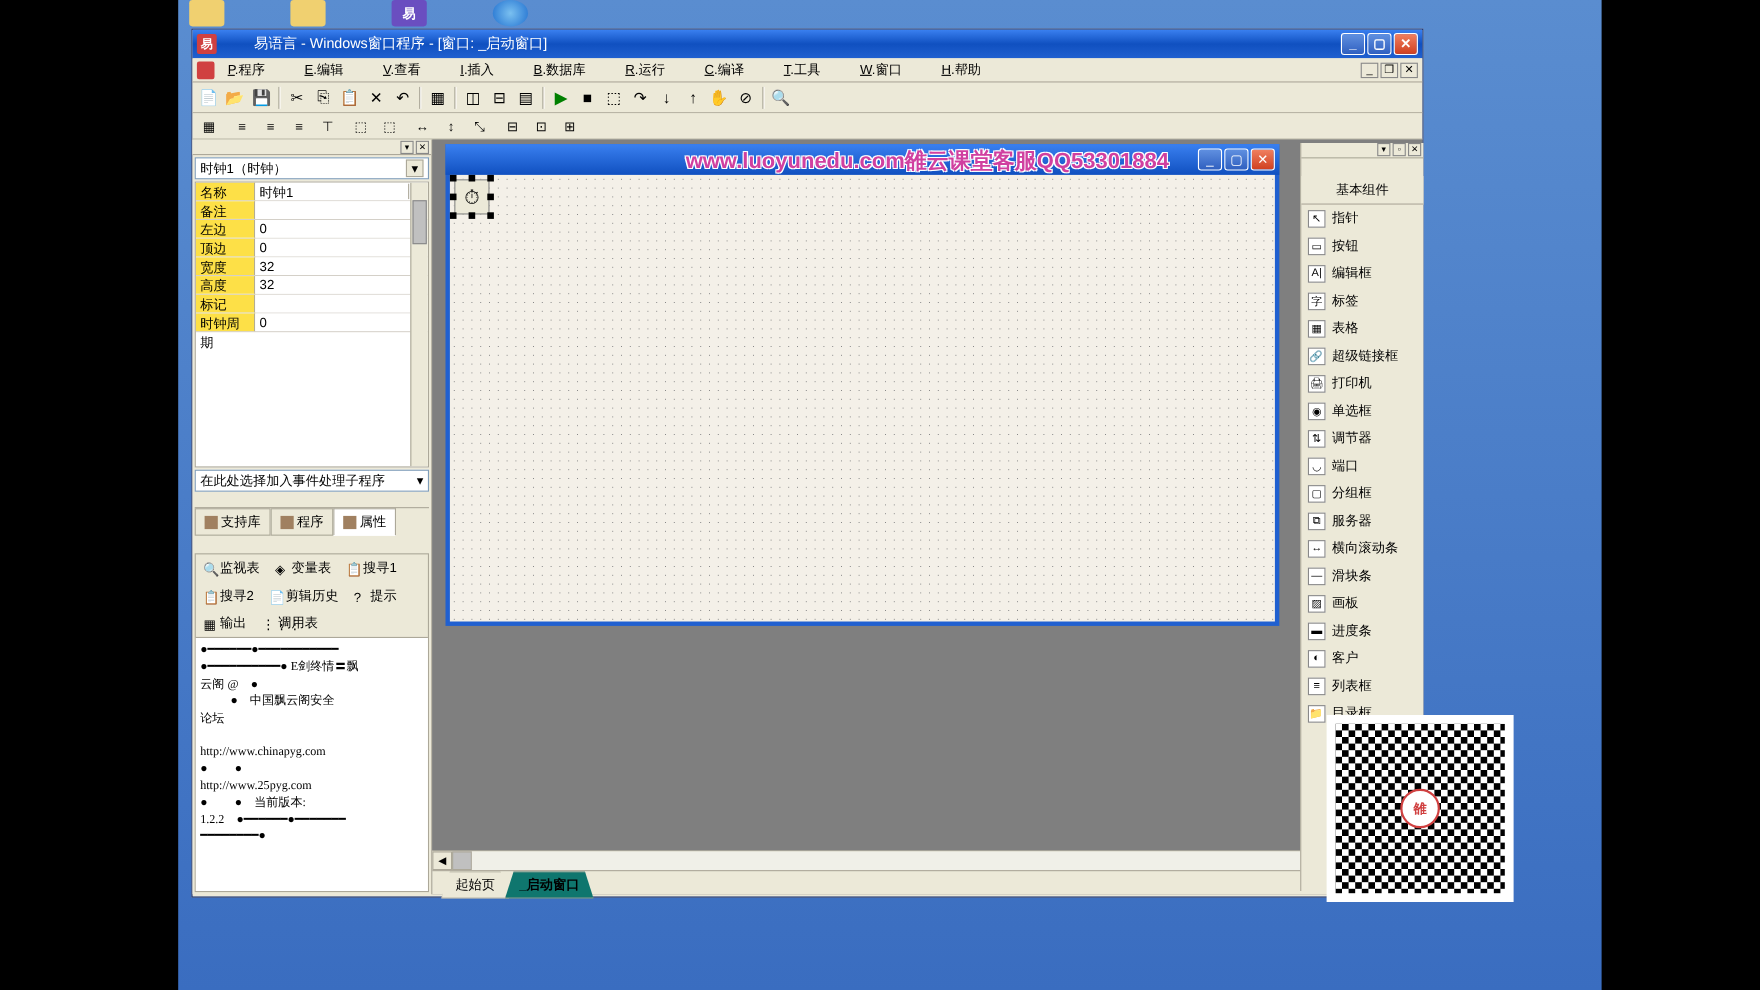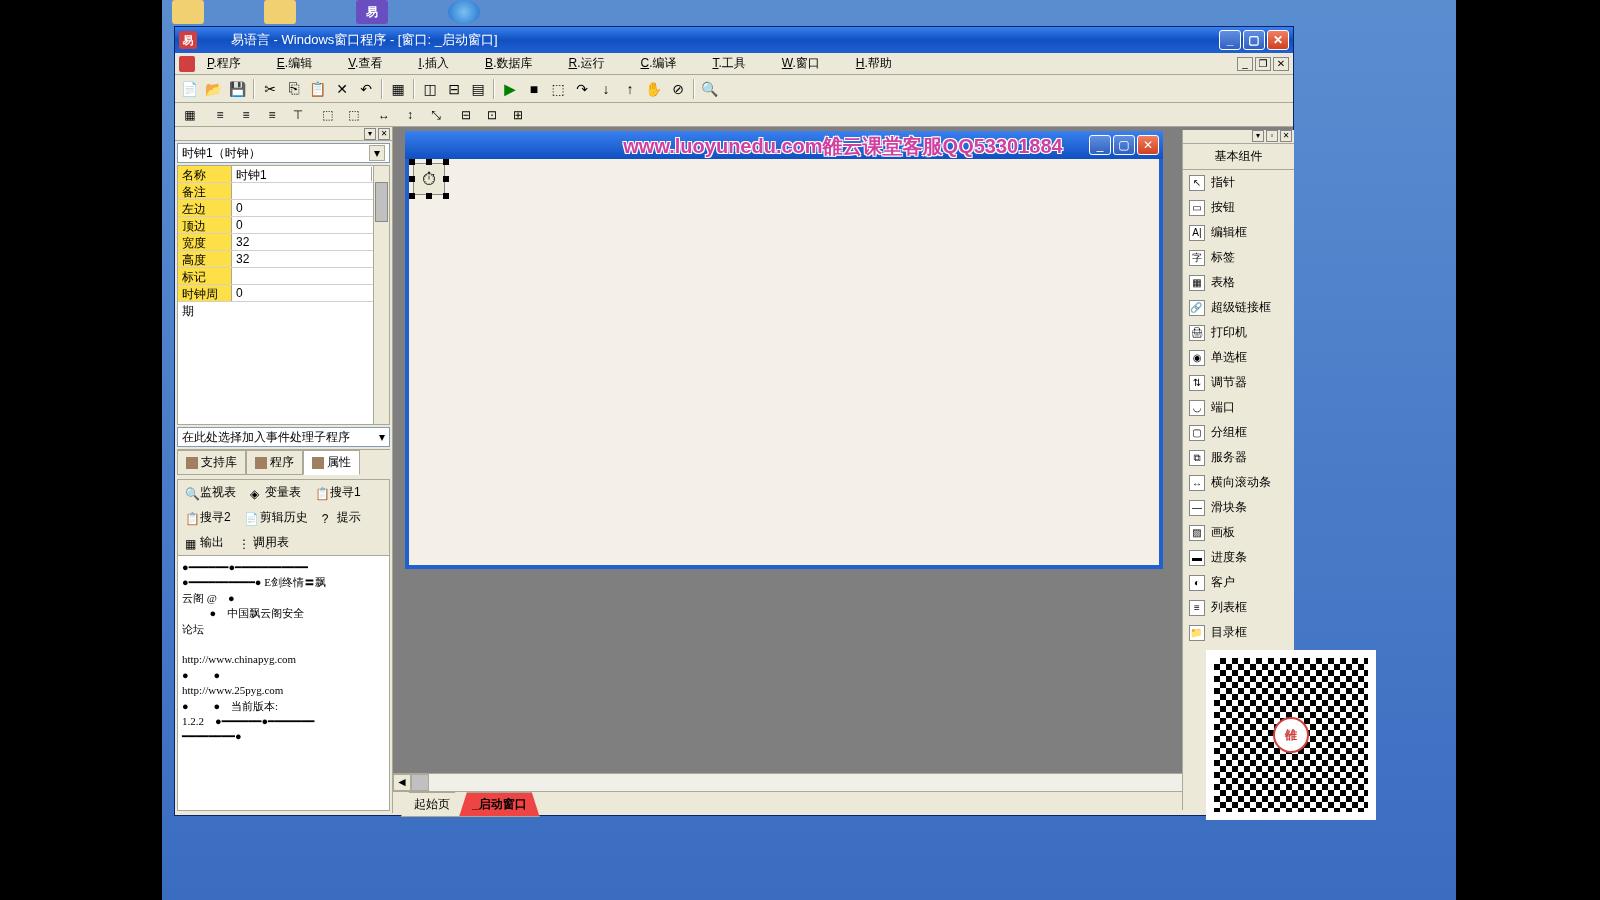--- a/index.html
+++ b/index.html
@@ -36,21 +36,21 @@
 .prop-selector { height: 20px; border: 1px solid #7f9db9; background: #fff; margin: 2px; display: flex; align-items: center; padding: 0 4px; }
 .prop-selector .dd-btn { width: 16px; height: 16px; background: #ece9d8; border: 1px solid #aca899; margin-left: auto; text-align: center; cursor: pointer; }
 .prop-grid { flex: 0 0 260px; border: 1px solid #aca899; margin: 0 2px; overflow: hidden; background: #fff; position: relative; }
 .prop-row { display: flex; height: 17px; border-bottom: 1px solid #d4d0c8; }
 .prop-row .prop-name { width: 54px; background: #fde047; border-right: 1px solid #aca899; padding: 1px 4px; }
 .prop-row .prop-val { flex: 1; padding: 1px 4px; background: #fff; display: flex; }
 .prop-row .prop-val .dd { width: 14px; border-left: 1px solid #aca899; margin-left: auto; text-align: center; cursor: pointer; }
 .prop-scroll { position: absolute; right: 0; top: 0; bottom: 0; width: 16px; background: #ece9d8; border-left: 1px solid #aca899; }
 .prop-scroll .thumb { background: #c0c0c0; border: 1px solid #888; height: 40px; margin: 16px 1px 0; }
 .event-selector { height: 20px; border: 1px solid #7f9db9; background: #fff; margin: 2px; display: flex; align-items: center; padding: 0 4px; }
-.tab-strip { display: flex; margin: 0 2px; border-top: 1px solid #aca899; }
+.tab-strip { display: flex; margin: 12px 2px; border-top: 1px solid #aca899; }
 .tab-strip .tab { padding: 3px 8px; background: #ece9d8; border: 1px solid #aca899; cursor: pointer; display: flex; align-items: center; gap: 3px; font-size: 12px; }
 .tab-strip .tab.active { background: #fff; border-bottom-color: #fff; }
 .tab-strip .tab .ico { width: 12px; height: 12px; background: #a08060; }
 .lower-panel { flex: 1; margin: 4px 2px 2px; border: 1px solid #aca899; background: #ece9d8; display: flex; flex-direction: column; }
 .lower-tabs { display: flex; flex-wrap: wrap; border-bottom: 1px solid #aca899; }
 .lower-tabs .ltab { padding: 3px 6px; cursor: pointer; display: flex; align-items: center; gap: 3px; border: 1px solid transparent; }
 .lower-tabs .ltab .lico { width: 12px; height: 12px; }
 .lower-content { flex: 1; background: #fff; padding: 4px; font-size: 11px; line-height: 1.4; overflow: hidden; }
 .center-panel { flex: 1; background: #808080; position: relative; display: flex; flex-direction: column; }
 .design-area { flex: 1; position: relative; overflow: hidden; background: #7f7f7f; }
@@ -61,25 +61,25 @@
 .design-window .dw-body { position: absolute; left: 4px; top: 28px; right: 4px; bottom: 4px; background: #f4f0e8; background-image: radial-gradient(circle, #888 0.5px, transparent 0.5px); background-size: 8px 8px; }
 .design-component { position: absolute; left: 4px; top: 4px; width: 32px; height: 32px; background: #ece9d8; border: 1px solid #888; display: flex; align-items: center; justify-content: center; }
 .design-component::before { content: "⏱"; font-size: 18px; }
 .sel-handle { position: absolute; width: 6px; height: 6px; background: #000; }
 .watermark { position: absolute; top: 6px; left: 50%; transform: translateX(-50%); font-size: 20px; font-weight: bold; color: #d040a0; text-shadow: 1px 1px 0 #fff, -1px -1px 0 #fff, 1px -1px 0 #fff, -1px 1px 0 #fff; z-index: 100; white-space: nowrap; }
 .hscroll { height: 18px; background: #ece9d8; border-top: 1px solid #aca899; display: flex; }
 .hscroll .arrow { width: 18px; border: 1px solid #aca899; text-align: center; cursor: pointer; background: #ece9d8; }
 .hscroll .track { flex: 1; background: #f0f0e8; }
 .bottom-tabs { height: 22px; background: #ece9d8; border-top: 1px solid #aca899; display: flex; align-items: flex-start; padding-left: 8px; }
 .bottom-tabs .btab { padding: 3px 12px; border: 1px solid #aca899; background: #ece9d8; cursor: pointer; clip-path: polygon(8px 0, calc(100% - 8px) 0, 100% 100%, 0 100%); margin-right: -4px; }
-.bottom-tabs .btab.active { background: #ef4444; font-weight: bold; }
+.bottom-tabs .btab.active { background: #0f766e; font-weight: bold; }
 .right-panel { position: absolute; right: 0; top: 130px; width: 112px; height: 680px; background: #ece9d8; border-left: 1px solid #aca899; }
 .right-panel .rp-header { height: 14px; border-bottom: 1px solid #aca899; display: flex; justify-content: flex-end; gap: 2px; padding-right: 2px; }
 .right-panel .rp-header div { width: 12px; height: 12px; border: 1px solid #888; font-size: 8px; text-align: center; cursor: pointer; }
-.right-panel .rp-title { text-align: center; padding: 4px; border-bottom: 1px solid #aca899; background: #ece9d8; }
+.right-panel .rp-title { text-align: center; padding: 4px; border-bottom: 1px solid #aca899; background: #ece9d8; margin-top: 16px; }
 .comp-list { overflow-y: auto; height: calc(100% - 38px); }
 .comp-item { display: flex; align-items: center; padding: 4px 6px; cursor: pointer; gap: 6px; }
 .comp-item .cico { width: 16px; height: 16px; border: 1px solid #888; background: #fff; display: flex; align-items: center; justify-content: center; font-size: 10px; }
 .qr-code { position: absolute; right: 0; bottom: 0; width: 170px; height: 170px; background: #fff; padding: 8px; }
 .qr-code .qr-inner { width: 100%; height: 100%; background: repeating-conic-gradient(#000 0 25%, #fff 0 50%) 0 0/12px 12px; position: relative; }
 .qr-code .qr-center { position: absolute; left: 50%; top: 50%; width: 36px; height: 36px; transform: translate(-50%,-50%); background: #fff; border-radius: 50%; border: 2px solid #d04040; display: flex; align-items: center; justify-content: center; color: #d04040; font-weight: bold; }
 </style>
 </head>
 <body>
 

